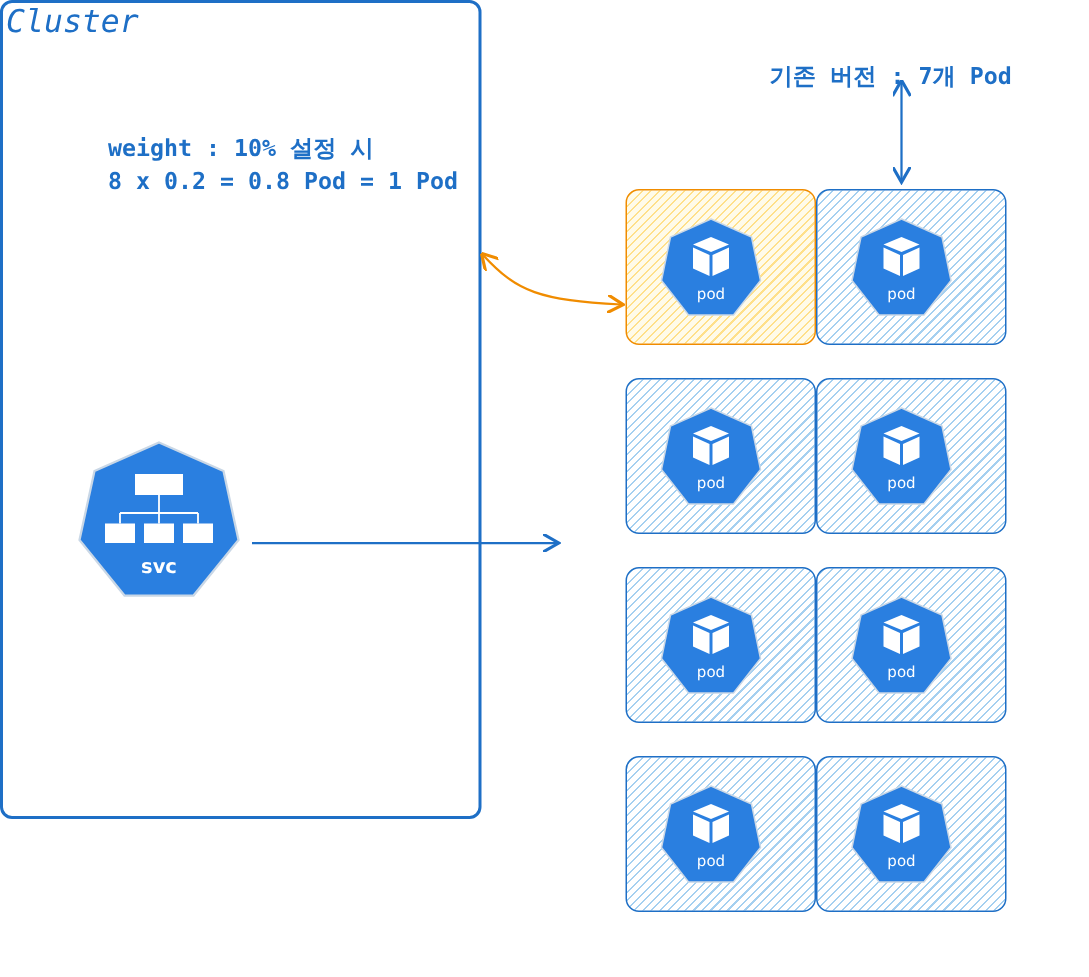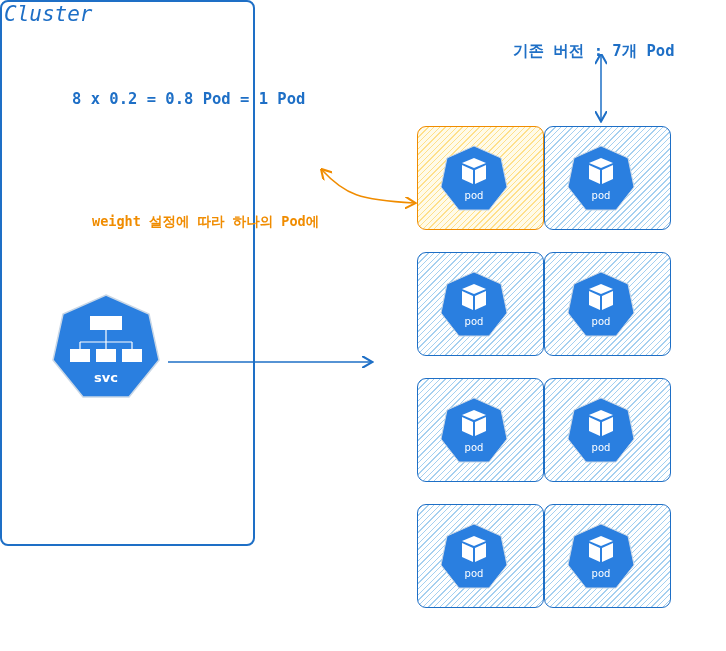--- a/index.html
+++ b/index.html
@@ -4,44 +4,44 @@
   <style>
     html, body { margin: 0; padding: 0; background: #ffffff; }
     body { width: 726px; height: 651px; position: relative; overflow: hidden;
            font-family: "DejaVu Sans Mono", "Liberation Mono", monospace; }
     .abs { position: absolute; }
     .blue-text { color: #1e6fc6; font-weight: bold; font-size: 15.5px; line-height: 22px; white-space: nowrap; }
     .orange-text { color: #f08c00; font-weight: bold; font-size: 13.5px; line-height: 19px; white-space: nowrap; }
     #top-label { left: 513px; top: 25px; margin-top: 15px; }
     #info-block { left: 72px; top: 88px; }
     #note-block { left: 92px; top: 212px; }
-    #cluster { left: 376px; top: 85px; width: 255px; height: 546px;
+    #cluster { left: 376px; top: 85px; width: 321px; height: 546px;
                border: 2px solid #1e6fc6; border-radius: 8px; box-sizing: border-box; }
     #cluster-title { position: absolute; left: 4px; top: 2px; color: #1e6fc6;
                      font-family: "DejaVu Sans Mono", monospace; font-size: 21px; font-style: italic; }
     .pod-card { position: absolute; width: 127px; height: 104px; border-radius: 9px;
                 box-sizing: border-box; border: 1.5px solid #1e6fc6;
                 background: repeating-linear-gradient(135deg, #ffffff 0px, #ffffff 3px, #a5d0f0 3px, #a5d0f0 4px); }
     .pod-card.new { border-color: #f08c00;
                 background: repeating-linear-gradient(135deg, #fffbe9 0px, #fffbe9 3px, #ffe08a 3px, #ffe08a 4px); }
     .pod-card svg { position: absolute; left: 21px; top: 17px; }
     #svc-icon { left: 50px; top: 292px; }
     svg.overlay { position: absolute; left: 0; top: 0; pointer-events: none; }
   </style>
 </head>
 <body>
 
 <div id="top-label" class="abs blue-text">기존 버전 : 7개 Pod</div>
 
 <div id="info-block" class="abs blue-text">
+  <div>weight : 10% 설정 시</div>
   <div>8 x 0.2 = 0.8 Pod = 1 Pod</div>
 </div>
 
 <div id="note-block" class="abs orange-text">
-  <div>weight 설정에 따라 하나의 Pod에</div>
 </div>
 
 <div id="cluster">
   <div id="cluster-title">Cluster</div>
 </div>
 
 <div id="pods">
     <div class="pod-card new" style="left: 417px; top: 126px;">
       <svg width="70" height="70" viewBox="0 0 70 70">
         <polygon points="35,2 62,14 68,43 50,66 20,66 2,43 8,14" fill="#2a7fe0" stroke="#c9d7e6" stroke-width="1"></polygon>

